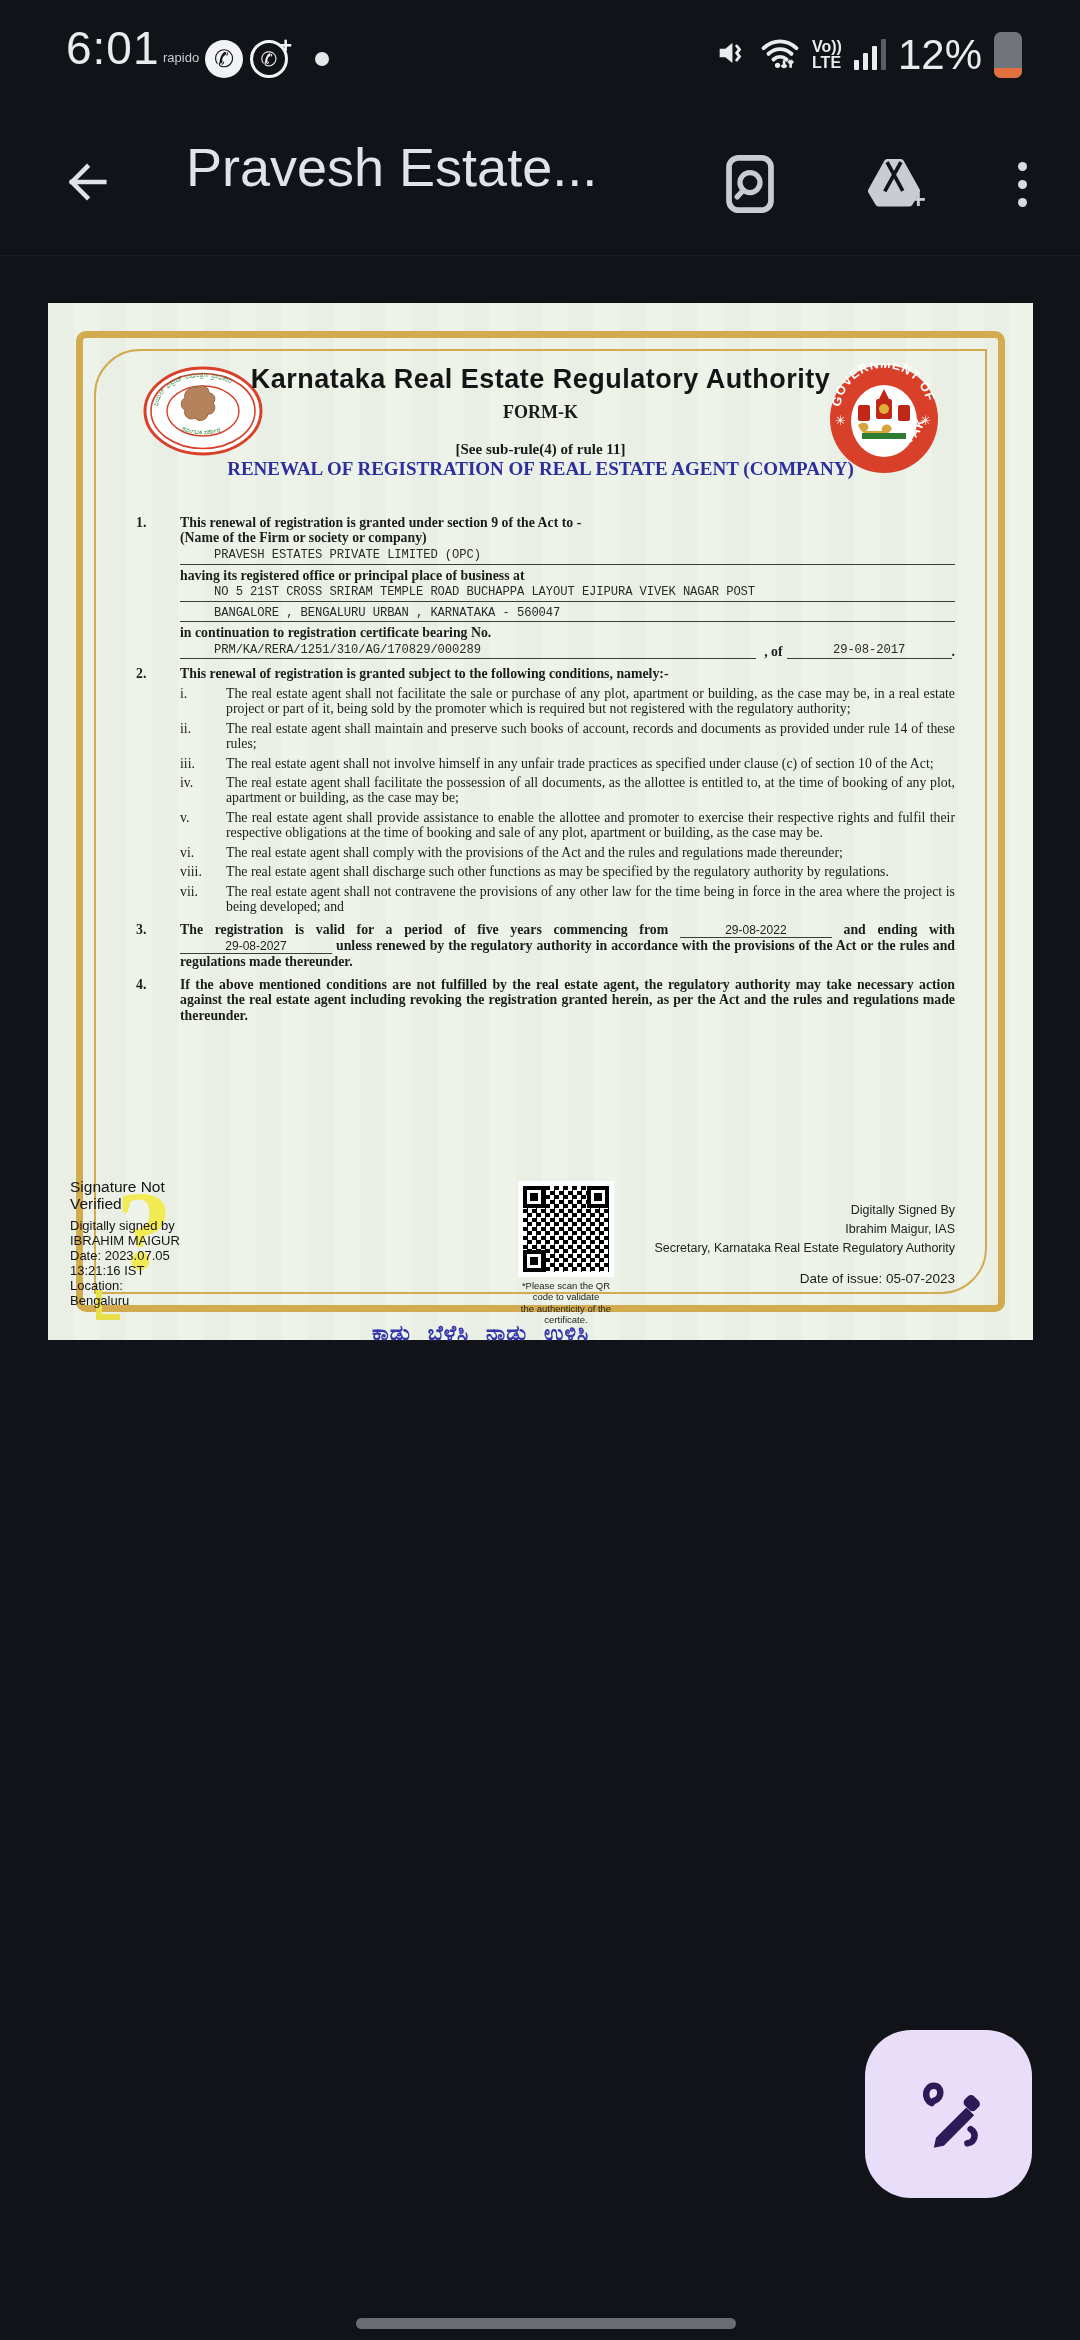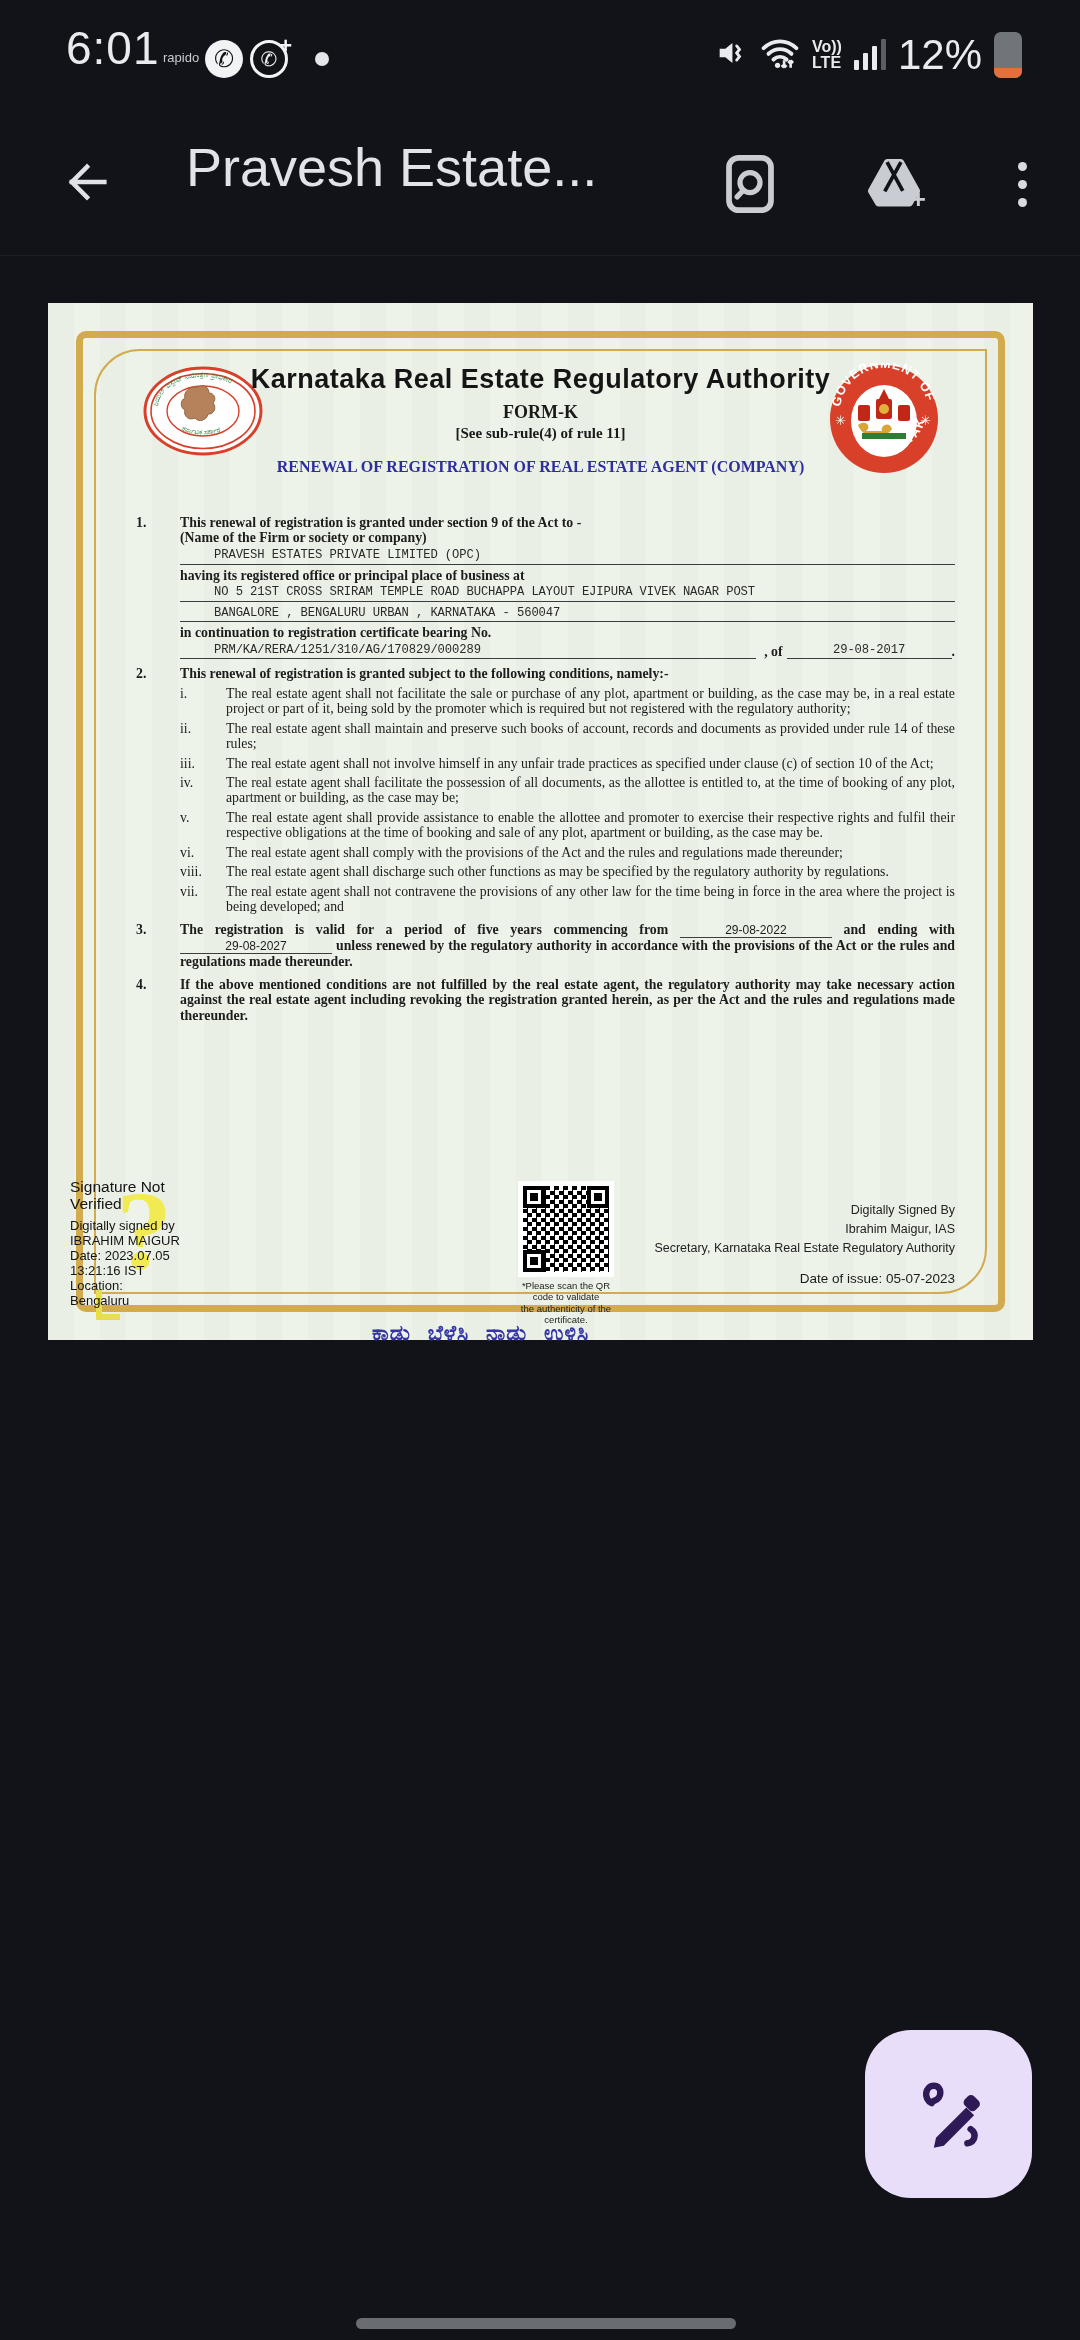--- a/index.html
+++ b/index.html
@@ -46,22 +46,22 @@
   .page { position:absolute; left:48px; top:303px; width:985px; height:1037px;
     background:repeating-linear-gradient(90deg,#e9efe4 0px,#e9efe4 26px,#eef3ea 26px,#eef3ea 52px);
     color:#1a1a1a; }
   .b-outer { position:absolute; inset:28px; border:7px solid #d2ab4f; border-radius:10px; pointer-events:none; }
   .b-inner { position:absolute; inset:46px; border:2.5px solid #d2ab4f; border-radius:46px 0 46px 0; pointer-events:none; }
 
   .cert-header { position:absolute; left:0; right:0; top:58px; text-align:center; }
   .h-kn { font-size:29px; color:#111; font-family:"Liberation Sans", sans-serif; }
   .h-en { font-size:27px; font-weight:700; margin-top:3px; font-family:"Liberation Sans", sans-serif; letter-spacing:0.5px; color:#151515; }
   .h-form { font-size:18px; font-weight:700; margin-top:7px; font-family:"Liberation Serif", serif; }
-  .h-rule { font-size:15px; font-weight:700; margin-top:2px; font-family:"Liberation Serif", serif; }
-  .h-title { font-size:16px; font-weight:700; margin-top:16px; color:#2e2e9e; font-family:"Liberation Serif", serif; }
+  .h-rule { font-size:15px; font-weight:700; margin-top:18px; font-family:"Liberation Serif", serif; }
+  .h-title { font-size:19px; font-weight:700; margin-top:0; color:#2e2e9e; font-family:"Liberation Serif", serif; }
 
   .seal { position:absolute; left:94px; top:62px; }
   .emblem { position:absolute; left:780px; top:60px; }
 
   .cert-body { position:absolute; left:88px; right:78px; top:212px;
     font-family:"Liberation Serif", serif; font-size:13.8px; line-height:1.12; color:#1c1c1c; }
   .itm { display:flex; margin-bottom:7px; }
   .itm-num { width:44px; flex:none; font-weight:700; }
   .itm-body { flex:1; }
   .b { font-weight:700; }

